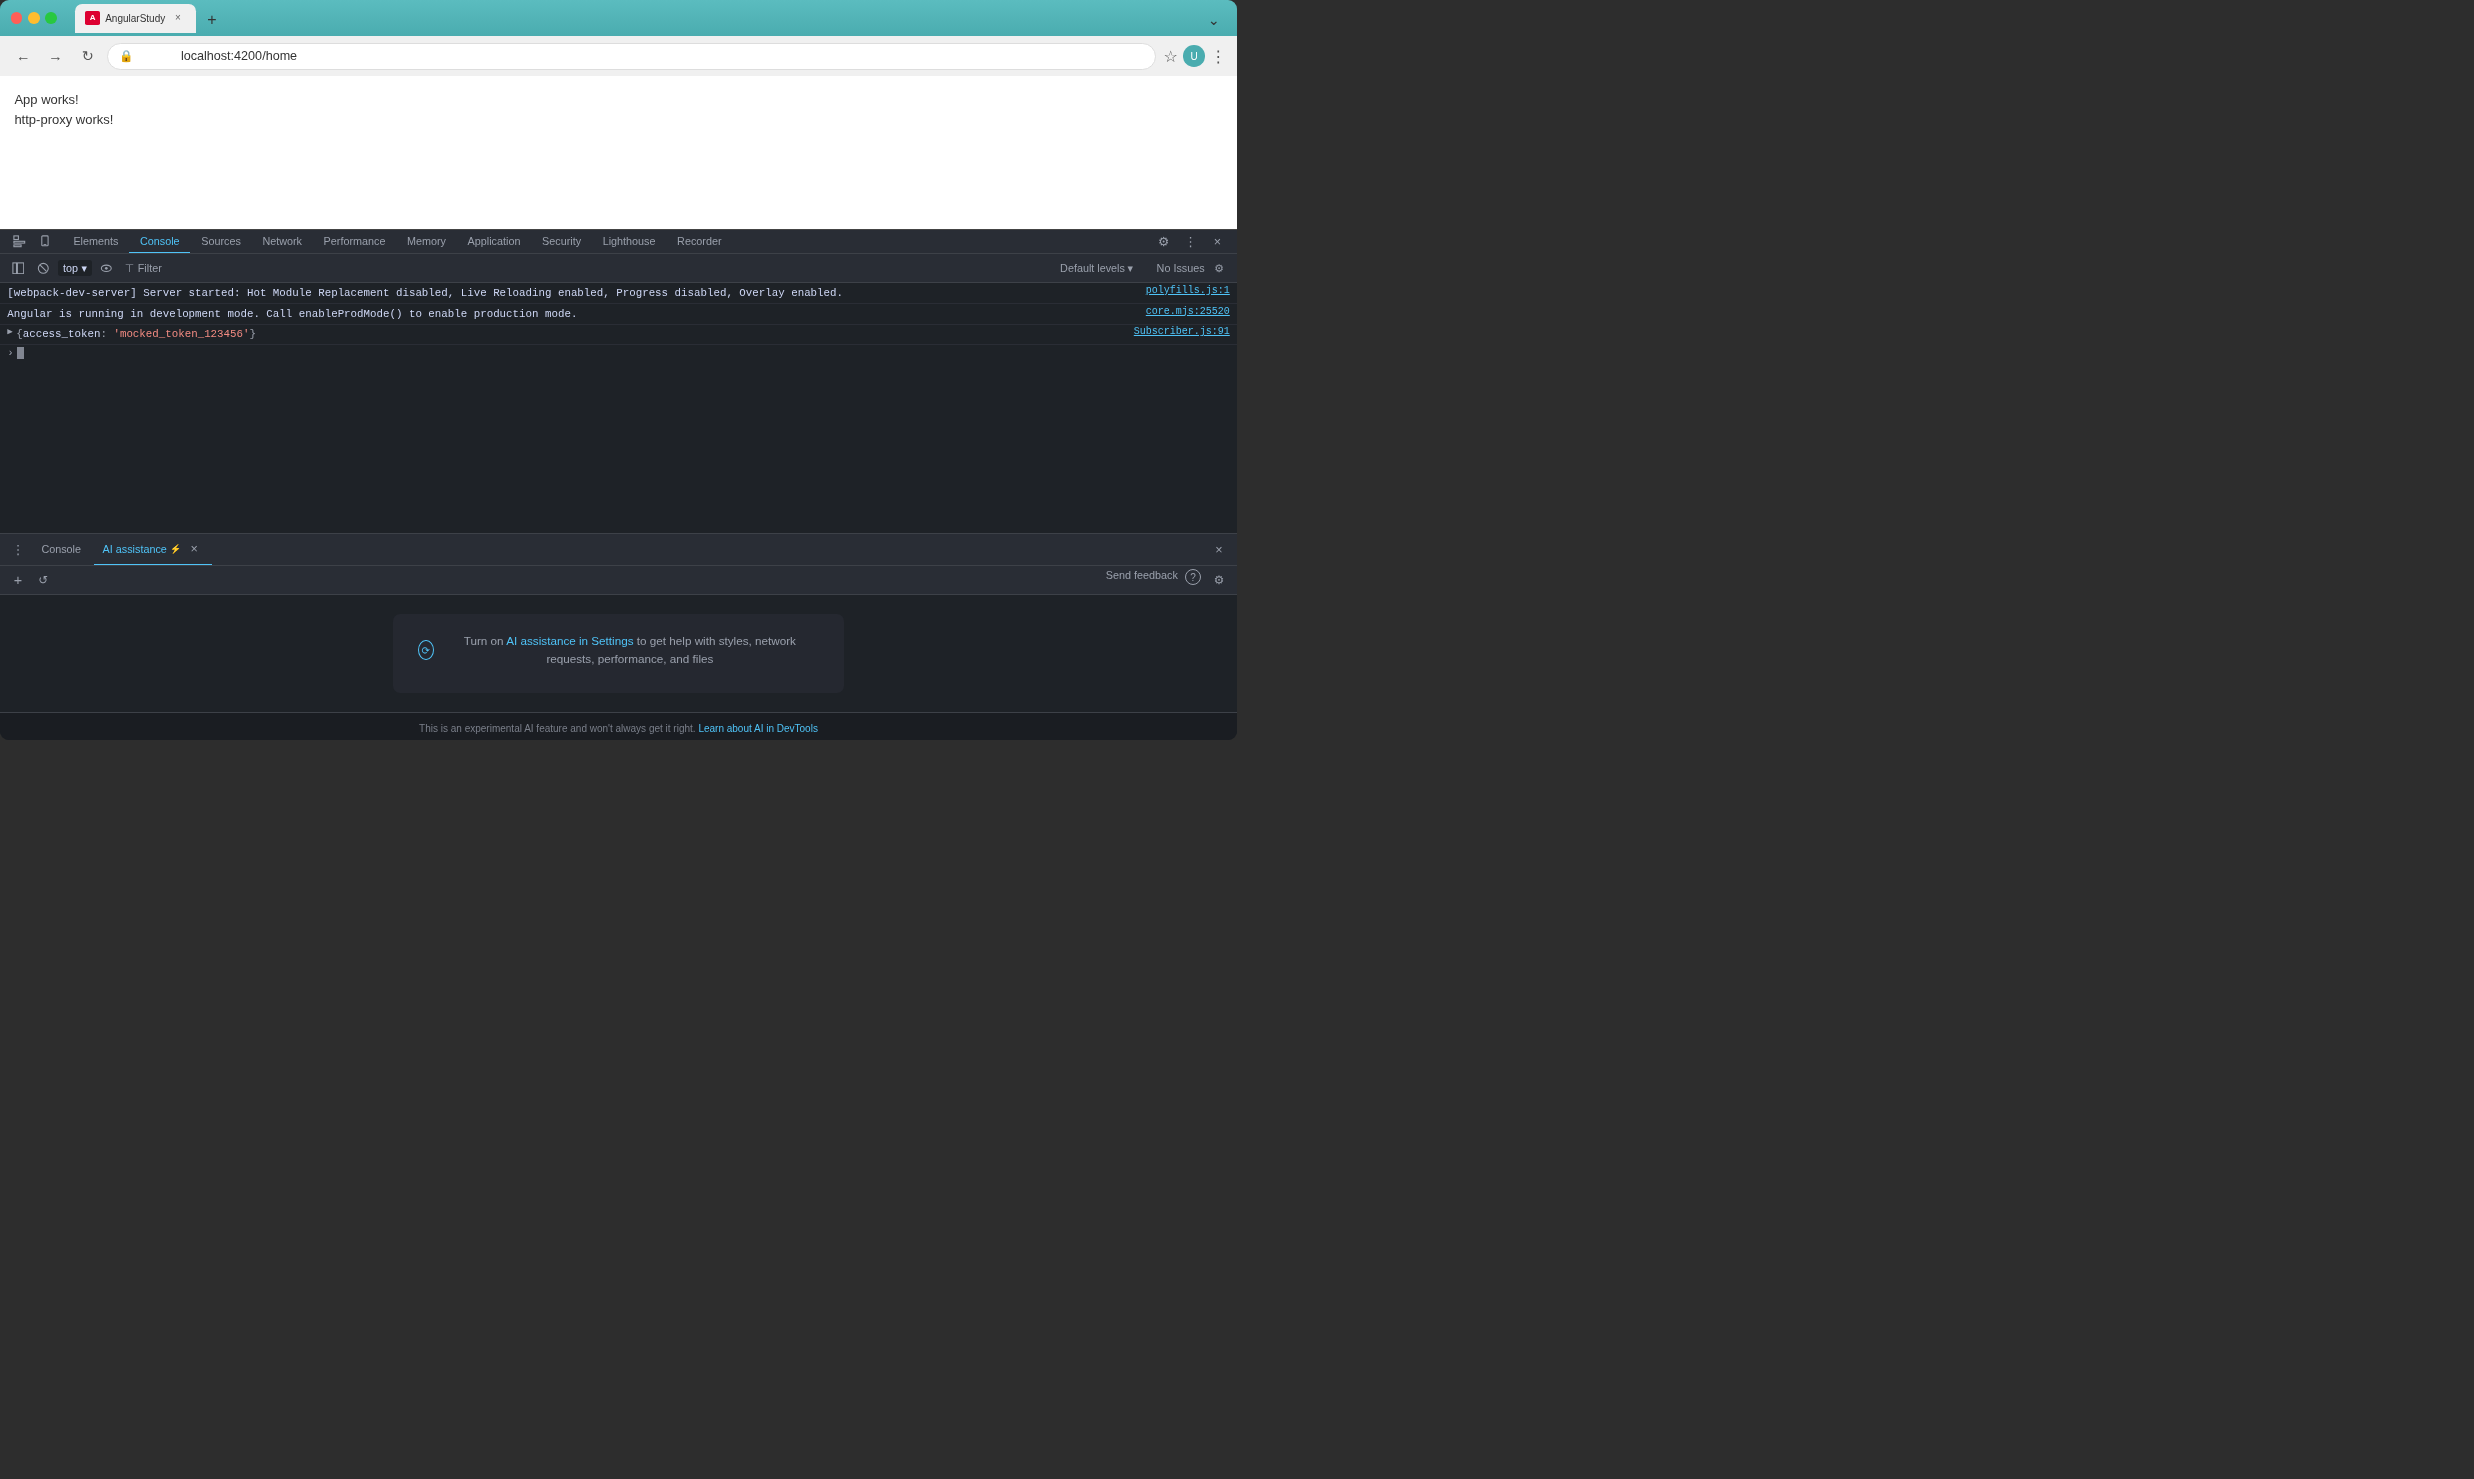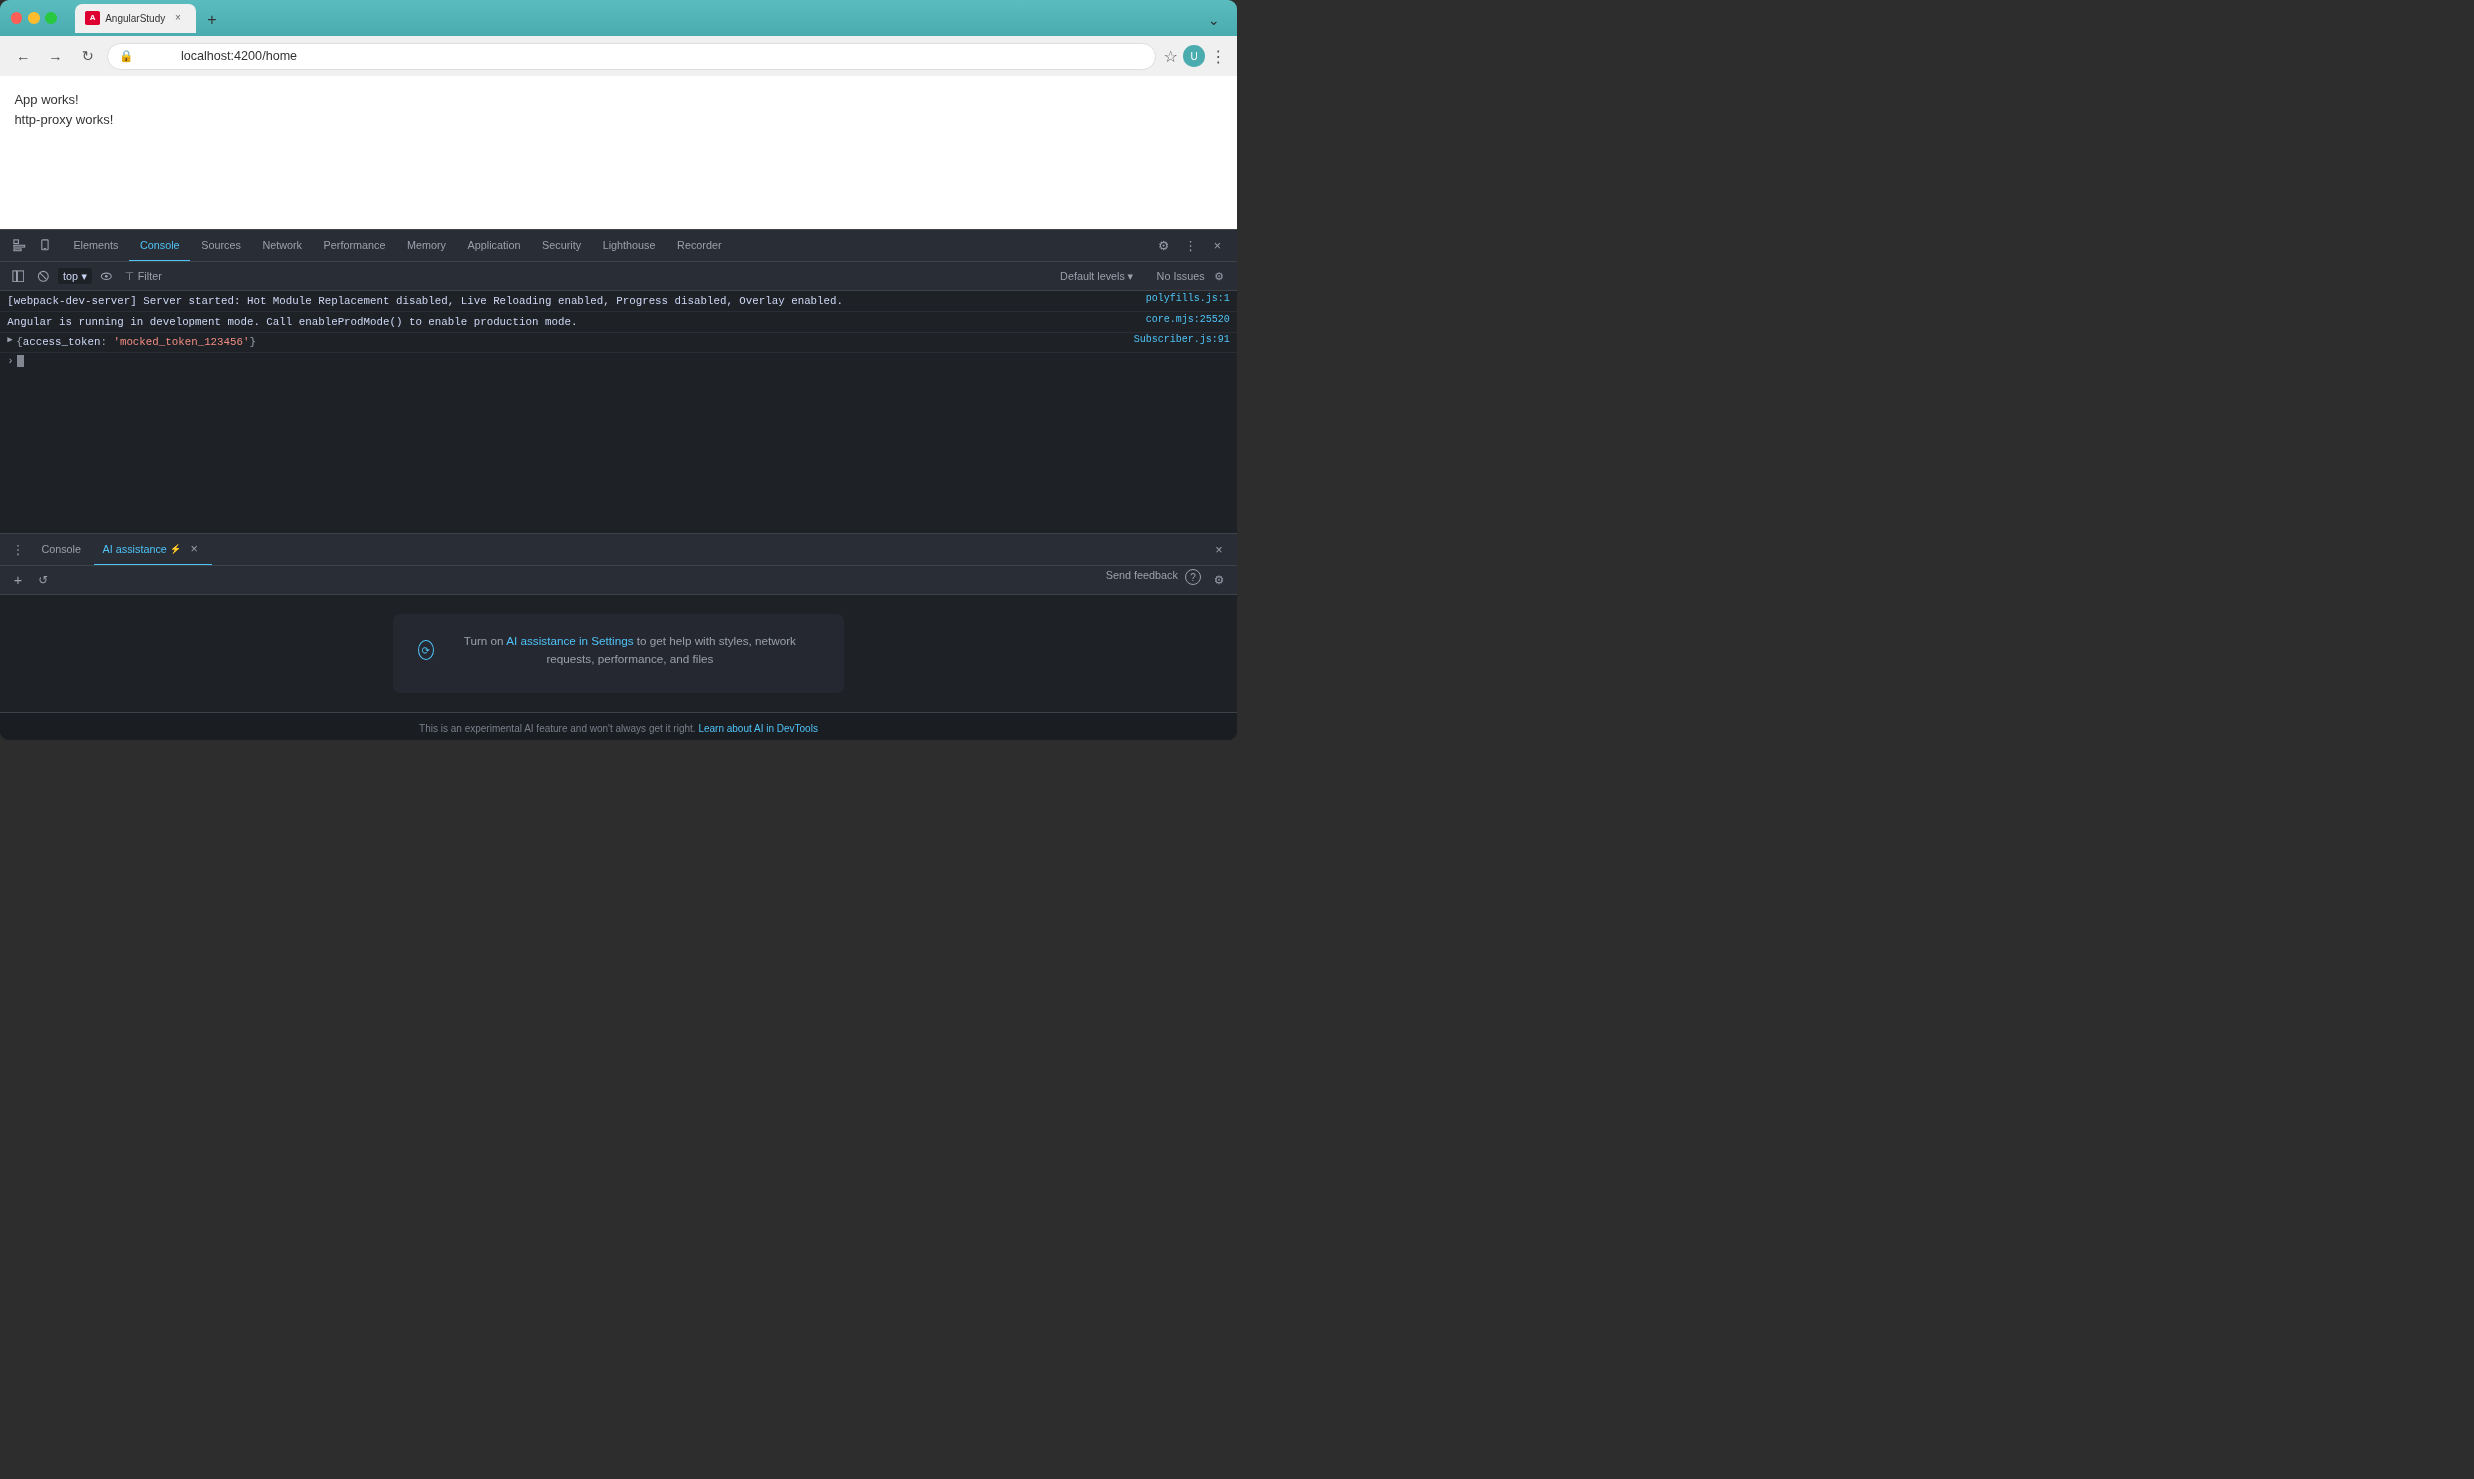--- a/index.html
+++ b/index.html
@@ -198,21 +198,21 @@
       display: flex;
       flex-direction: column;
       border-top: 0.9px solid #444;
     }
 
     
     .devtools-tabs {
       background: #292d35;
       display: flex;
       align-items: center;
-      height: 32px;
+      height: 24px;
       border-bottom: 0.9px solid #3d4148;
       flex-shrink: 0;
       padding: 0 7.2px;
     }
 
     .devtools-tab-icons {
       display: flex;
       gap: 1.8px;
       margin-right: 3.6px;
     }
@@ -363,20 +363,21 @@
       color: #cdd6f4;
       line-height: 1.5;
       word-break: break-all;
     }
 
     .console-line-source {
       color: #4fc3f7;
       font-size: 10px;
       white-space: nowrap;
       margin-left: 10px;
+      text-decoration: underline;
       cursor: pointer;
     }
 
     .expand-arrow {
       color: #9aa0ac;
       margin-right: 3.6px;
       font-size: 9px;
     }
 
     .token-key { color: #cdd6f4; }

